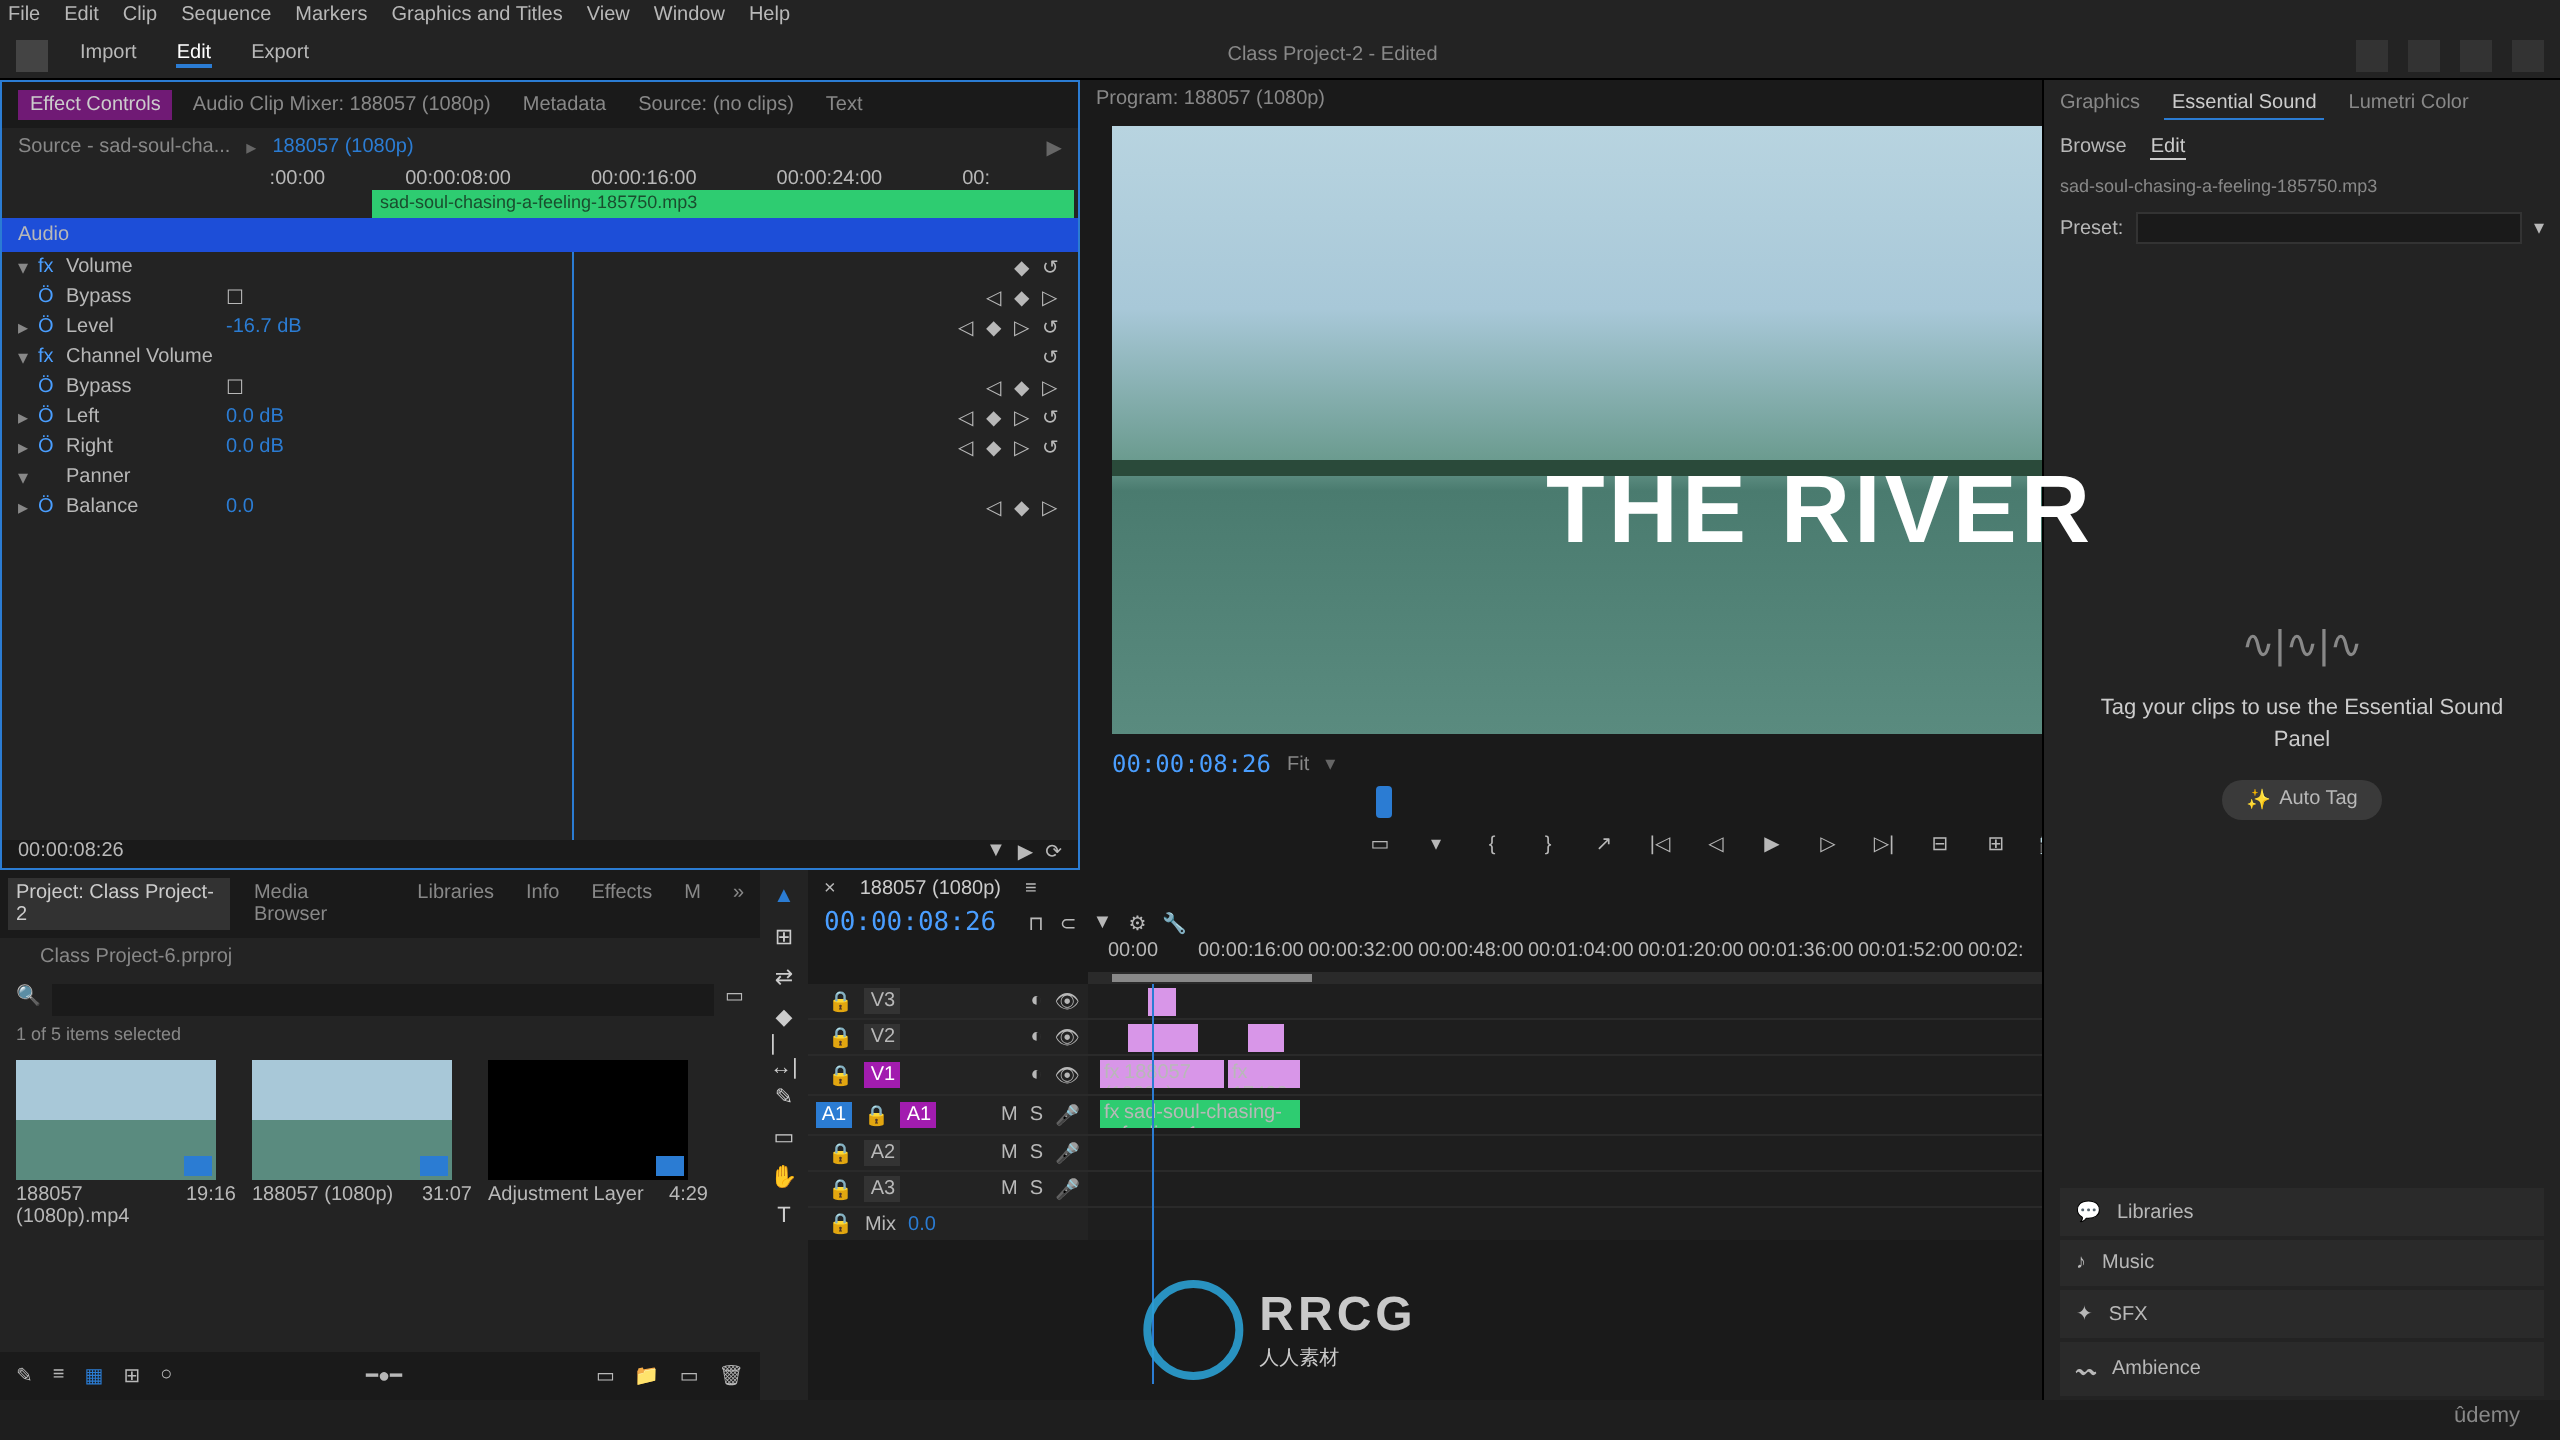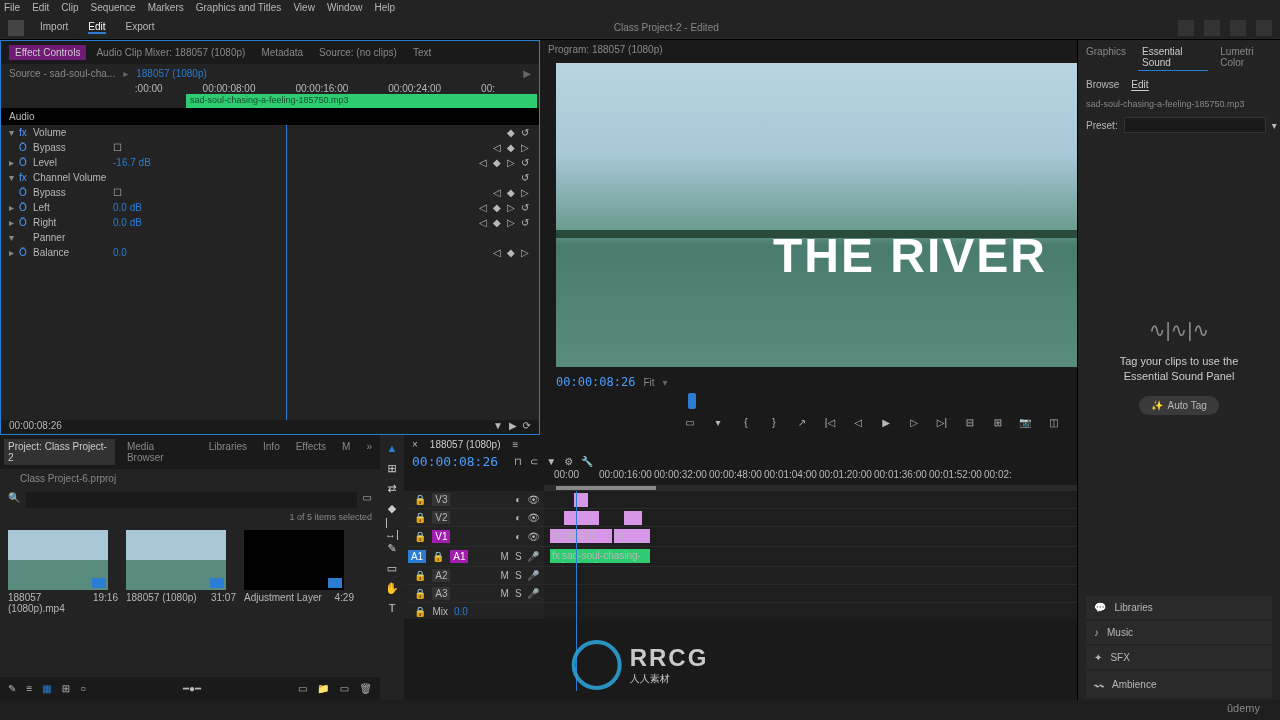--- a/index.html
+++ b/index.html
@@ -25,21 +25,21 @@
 .fc-ruler span{margin-right:40px}
 .fc-clip{height:14px;background:#2ecc71;margin-left:185px;margin-right:2px;padding:1px 4px;font-size:9px;color:#1a4d2e}
 .fc-props{flex:1;background:#232323;overflow:hidden;position:relative}
 .fc-row{display:flex;align-items:center;height:15px;padding:0 8px;font-size:10px}
 .fc-row .arrow{width:10px;color:#888}
 .fc-row .clock{width:14px;color:#4a9eff}
 .fc-row .label{width:80px}
 .fc-row .val{color:#2b7cd3;width:50px}
 .fc-row .kf{margin-left:auto;display:flex;gap:4px;color:#666}
 .fc-row .kf span{width:10px}
-.fc-audio-hdr{padding:3px 8px;background:#000000;font-size:10px}
+.fc-audio-hdr{padding:3px 8px;background:#1d4ed8;font-size:10px}
 .fc-playhead{position:absolute;left:285px;top:0;bottom:0;width:1px;background:#2b7cd3}
 .fc-footer{height:14px;background:#1a1a1a;padding:0 8px;font-size:9px;color:#2b7cd3;display:flex;justify-content:space-between}
 .fc-footer .icons{display:flex;gap:6px;color:#888}
 .program{flex:1;background:#1a1a1a;display:flex;flex-direction:column}
 .prog-hdr{padding:4px 8px;font-size:10px;color:#888}
 .prog-monitor{flex:1;margin:4px 16px;background:linear-gradient(180deg,#b8d4e0 0%,#a8c8d8 30%,#6b9b8f 55%,#4a7b6f 60%,#5a8b7f 100%);position:relative;display:flex;align-items:center;justify-content:center}
 .prog-monitor::before{content:'';position:absolute;top:55%;left:0;right:0;height:8px;background:#2a4a3a}
 .prog-title{font-size:48px;font-weight:700;color:#fff;letter-spacing:2px;z-index:1;margin-top:80px}
 .prog-ctrl{padding:4px 16px;display:flex;align-items:center;gap:8px;font-size:10px}
 .prog-tc{color:#4a9eff;font-family:monospace;font-size:12px}
@@ -65,21 +65,21 @@
 .ess-cats{padding:0 8px}
 .ess-cat{padding:6px 8px;background:#2a2a2a;margin-bottom:2px;display:flex;gap:8px;align-items:center;font-size:10px;cursor:pointer}
 .lower{display:flex;height:265px}
 .project{width:380px;background:#232323;display:flex;flex-direction:column}
 .proj-tabs{display:flex;padding:4px;gap:8px;font-size:10px;background:#1a1a1a}
 .proj-tabs span{padding:2px 4px;color:#888}
 .proj-tabs .active{color:#ccc;background:#323232}
 .proj-name{padding:4px 20px;font-size:10px;color:#888}
 .proj-search{padding:4px 8px;display:flex;gap:6px}
 .proj-search input{flex:1;background:#1a1a1a;border:none;height:16px;color:#888}
-.proj-sel{text-align:right;padding:0 8px;font-size:9px;color:#888}
+.proj-sel{text-align:left;padding:0 8px;font-size:9px;color:#888}
 .proj-grid{flex:1;display:flex;flex-wrap:wrap;gap:8px;padding:8px;align-content:flex-start}
 .proj-item{width:110px}
 .proj-thumb{width:100px;height:60px;background:#444;position:relative}
 .proj-thumb.river{background:linear-gradient(180deg,#a8c8d8 50%,#5a8b7f 50%)}
 .proj-thumb.phone{background:linear-gradient(180deg,#f4d03f 40%,#e8b84a 100%)}
 .proj-thumb.audio{background:#2a2a2a;display:flex;align-items:center;justify-content:center}
 .proj-thumb.audio::after{content:'';width:40px;height:20px;background:linear-gradient(90deg,#2ecc71,#2ecc71);clip-path:polygon(0 40%,10% 20%,20% 60%,30% 10%,40% 50%,50% 30%,60% 70%,70% 20%,80% 50%,90% 40%,100% 45%,100% 55%,0 55%)}
 .proj-thumb.selected{outline:2px solid #888}
 .proj-thumb.black{background:#000}
 .proj-badge{position:absolute;bottom:2px;right:2px;width:14px;height:10px;background:#2b7cd3}
@@ -118,21 +118,21 @@
 .tl-mix .th{width:140px;display:flex;align-items:center;gap:6px;padding:0 4px;background:#232323;font-size:9px}
 .tl-mix .val{color:#2b7cd3}
 .tl-scroll{height:10px;background:#1a1a1a;margin:2px 8px}
 .zoom{width:24px;background:#232323;display:flex;flex-direction:column;justify-content:flex-end;padding:6px 0;gap:4px;align-items:center}
 .zoom span{width:12px;height:2px;background:#666}
 .watermark{position:absolute;bottom:30px;left:50%;transform:translateX(-50%);display:flex;align-items:center;gap:8px;opacity:0.9;z-index:10}
 .wm-logo{width:50px;height:50px;border:4px solid #2b9fd3;border-radius:50%;position:relative}
 .wm-text{font-size:24px;font-weight:bold;color:#ddd;letter-spacing:2px}
 .wm-sub{font-size:10px;color:#ddd}
 .udemy{position:absolute;bottom:6px;right:20px;font-size:11px;color:#888}
-.ess-full{position:absolute;right:0;top:40px;bottom:20px;width:203px;background:#232323;border-left:1px solid #000;display:flex;flex-direction:column}
+.ess-full{position:absolute;right:0;top:40px;bottom:20px;width:259px;background:#232323;border-left:1px solid #000;display:flex;flex-direction:column}
 </style>
 </head>
 <body>
 
 <div class="menubar">
   <span>File</span>
   <span>Edit</span>
   <span>Clip</span>
   <span>Sequence</span>
   <span>Markers</span>

